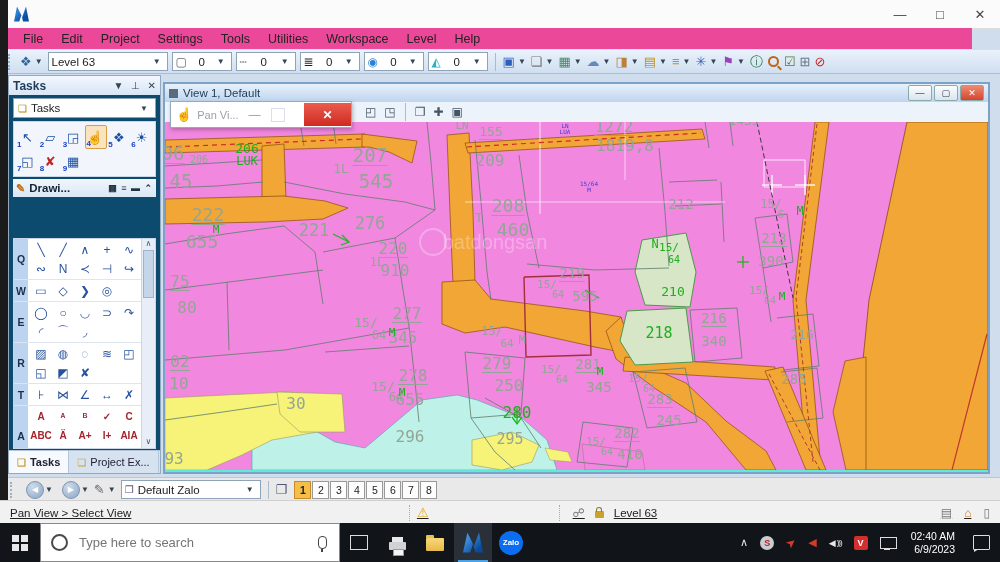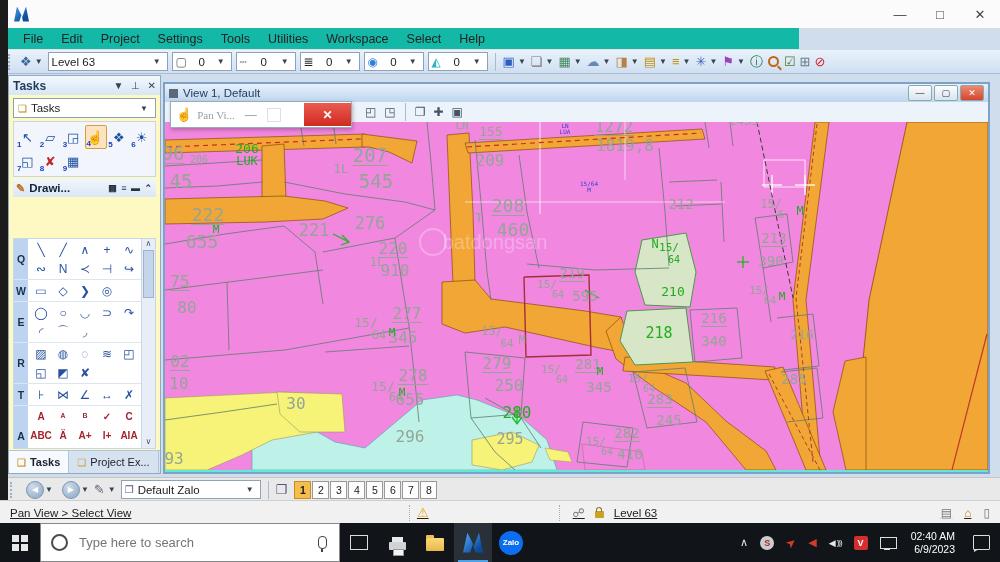--- a/index.html
+++ b/index.html
@@ -7,36 +7,36 @@
     font-family:"Liberation Sans",sans-serif;font-size:12px;color:#222;}
   .abs{position:absolute;}
   
   #titlebar{left:0;top:0;width:1000px;height:28px;background:#fbfbfb;border-bottom:1px solid #ddd;display:flex;align-items:center;}
   #leftstrip{left:0;top:0;width:8px;height:500px;background:#1b1b1b;z-index:50;}
   .mslogo{width:15px;height:15px;margin:0 7px 0 14px;background:linear-gradient(135deg,#2f7fd4 30%,#0c4f9e 70%);clip-path:polygon(0 100%,20% 0,55% 70%,80% 0,100% 100%,60% 100%,50% 55%,35% 100%);}
   #apptitle{font-size:12.5px;color:#333;}
   #wincontrols{margin-left:auto;display:flex;}
   #wincontrols .wbtn{width:40px;height:26px;display:flex;align-items:center;justify-content:center;color:#444;font-size:13px;}
   
-  #menubar{left:0;top:28px;width:799px;height:22px;background:#14b8a6;display:flex;align-items:center;padding-left:14px;box-sizing:border-box;border-bottom:1px solid #e2e2e2;}
+  #menubar{left:0;top:28px;width:972px;height:22px;background:#ec4899;display:flex;align-items:center;padding-left:14px;box-sizing:border-box;border-bottom:1px solid #e2e2e2;}
   .menu-item{padding:0 9px;font-size:12.5px;color:#222;}
   
   #toolbar{left:0;top:50px;width:1000px;height:23px;background:linear-gradient(#eaf2fb,#cfdff1);display:flex;align-items:center;border-bottom:1px solid #a8bed4;}
   .grip{width:4px;height:16px;border-left:2px dotted #9ab0c6;margin:0 4px 0 8px;}
   .tbicon{font-size:13px;margin:0 2px;line-height:18px;}
   .dd{font-size:8px;color:#345;margin:0 3px 0 1px;}
   .combo{height:17px;background:#fff;border:1px solid #8fa3b8;display:flex;align-items:center;font-size:11.5px;padding:0 3px;margin:0 2px;}
   .combo .dd{margin-left:auto;}
   #levelcombo{width:112px;}
   .sep{width:1px;height:18px;background:#aabccc;margin:0 5px;}
   .mag{width:7px;height:7px;border:2px solid #c06514;border-radius:50%;position:relative;display:inline-block;margin:0 3px;}
   .mag:after{content:"";position:absolute;width:5px;height:2px;background:#c06514;transform:rotate(45deg);left:7px;top:9px;}
   #wm-top{left:8px;top:57px;color:#fff;opacity:.55;font-size:19px;font-weight:bold;font-style:italic;text-shadow:0 0 3px #99a;z-index:40;pointer-events:none;}
   
-  #tasks{left:8px;top:75px;width:153px;height:399px;background:#fef9c3;border:1px solid #93a9c0;box-sizing:border-box;}
+  #tasks{left:8px;top:75px;width:153px;height:399px;background:#0c4a6e;border:1px solid #93a9c0;box-sizing:border-box;}
   #tasks-header{height:19px;background:linear-gradient(#f3f8fe,#d7e5f5);display:flex;align-items:center;padding:0 4px;font-weight:bold;font-size:12px;color:#1e3c5c;}
   #tasks-header .hic{margin-left:auto;font-size:10px;color:#345;font-weight:normal;}
   #tasks-header .hic span{margin-left:5px;}
   #tasks-combo{height:18px;margin:3px 4px;background:#fff;border:1px solid #8fa3b8;display:flex;align-items:center;font-size:11.5px;padding:0 4px;}
   #maintools{margin:2px 4px;background:#f2f6fc;border:1px solid #c8d6e8;padding:3px 2px;display:grid;grid-template-columns:repeat(6,1fr);grid-auto-rows:24px;}
   .mtool{position:relative;display:flex;align-items:center;justify-content:center;font-size:13px;color:#1b4fa0;}
   .mtool .num{position:absolute;left:1px;bottom:0px;font-size:8px;color:#1440c8;font-weight:bold;}
   .mtool.sel{border:1px solid #d89b4a;background:#fbe3bd;border-radius:2px;}
   .mtool.red{color:#c22525;}
   #drawhdr{height:18px;margin:1px 4px 0 4px;background:linear-gradient(#f0f6fd,#dbe7f5);display:flex;align-items:center;font-size:11.5px;font-weight:bold;color:#123;padding:0 3px;}
@@ -62,21 +62,21 @@
   #viewtitle .vic{width:9px;height:9px;background:#5a6a7a;margin-right:5px;}
   #viewctrl{margin-left:auto;display:flex;}
   .vbtn{width:22px;height:14px;border:1px solid #8aa;border-radius:2px;background:linear-gradient(#fdfdfd,#d8e4f0);display:flex;align-items:center;justify-content:center;font-size:9px;color:#334;margin-left:2px;}
   .vbtn.close{background:linear-gradient(#ee8a70,#d4452f);color:#fff;}
   #viewtb{height:20px;background:#edf3fa;border-bottom:1px solid #c2d2e2;display:flex;align-items:center;}
   #viewtb .spacer{width:196px;}
   #viewtb .vtic{font-size:12px;color:#456;margin:0 4px;}
   
   #pandlg{left:5px;top:17px;width:180px;height:25px;background:#fff;border:1px solid #9ab;box-shadow:1px 2px 4px rgba(0,0,0,.25);display:flex;align-items:center;z-index:30;}
   #pandlg .hand{color:#8a8f96;font-size:13px;margin:0 5px;}
-  #pandlg .ptitle{color:#9aa0a8;font-size:11px;font-family:Liberation Serif, serif;}
+  #pandlg .ptitle{color:#9aa0a8;font-size:11px;}
   #pandlg .pmin{color:#9aa0a8;font-size:12px;margin:0 10px;}
   #pandlg .pghost{width:12px;height:12px;border:1px solid #dde;margin-right:12px;}
   #pandlg .pclose{margin-left:auto;width:47px;height:23px;background:linear-gradient(#ea5c50,#d02a20);display:flex;align-items:center;justify-content:center;color:#fff;font-size:12px;font-weight:bold;}
   #mapwrap{position:absolute;left:0;top:38px;width:823px;height:348px;background:#F287E0;overflow:hidden;}
   
   #viewbar{left:0;top:477px;width:1000px;height:23px;background:#e9e9e9;border-top:1px solid #c5c5c5;display:flex;align-items:center;}
   .navball{width:16px;height:16px;border-radius:50%;background:radial-gradient(circle at 35% 30%,#cfdceb,#8ba6c4);border:1px solid #7b96b4;color:#fff;font-size:8px;display:flex;align-items:center;justify-content:center;margin-left:6px;}
   #viewbar .combo{width:132px;}
   .vnum{width:15px;height:16px;border:1px solid #999;background:#fdfdfd;display:flex;align-items:center;justify-content:center;font-size:10.5px;margin-left:1px;}
   .vnum.active{background:#f5bd4a;border-color:#c78b2a;font-weight:bold;}
@@ -139,21 +139,21 @@
   </div>
 
   <div id="menubar" class="abs">
       <span class="menu-item">File</span>
       <span class="menu-item">Edit</span>
       <span class="menu-item">Project</span>
       <span class="menu-item">Settings</span>
       <span class="menu-item">Tools</span>
       <span class="menu-item">Utilities</span>
       <span class="menu-item">Workspace</span>
-      <span class="menu-item">Select</span>
+      <span class="menu-item">Level</span>
       <span class="menu-item">Help</span>
     </div>
 
   <div id="toolbar" class="abs">
     <div class="grip"></div>
     <span class="tbicon" style="color:#369">❖</span>
     <span class="dd">▼</span>
     <div class="combo" id="levelcombo">
       <span>Level 63</span>
       <span class="dd">▼</span>

